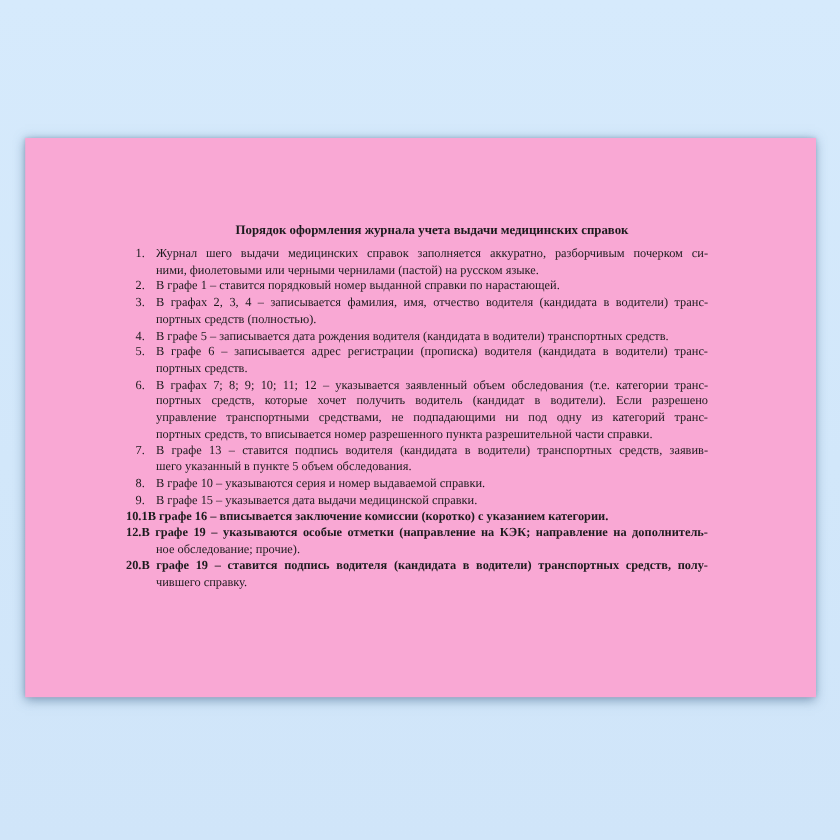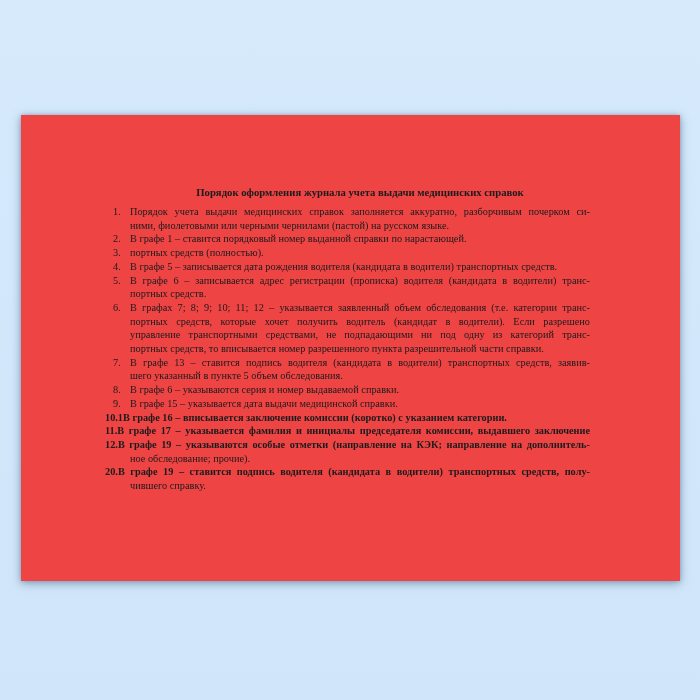--- a/index.html
+++ b/index.html
@@ -13,21 +13,21 @@
     position: relative;
     background: linear-gradient(180deg, #d6eafc 0%, #d2e7fa 55%, #d0e5f9 100%);
     font-family: "Liberation Serif", "DejaVu Serif", serif;
   }
   .sheet {
     position: absolute;
     left: 21px;
     top: 115px;
     width: 659px;
     height: 466px;
-    background: #ef4444;
+    background: #f9a8d4;
     box-shadow: 0 2px 9px rgba(96, 128, 160, 0.75), 0 0 3px rgba(110, 140, 170, 0.45);
   }
   .content {
     position: absolute;
     left: 82px;
     top: 71px;
     width: 492px;
     color: #1b1b1d;
     font-size: 10.3px;
     line-height: 13.7px;
@@ -66,29 +66,30 @@
   }
 </style>
 </head>
 <body>
 
 <div class="sheet">
   <div class="content">
     <div class="doc-title">Порядок оформления журнала учета выдачи медицинских справок</div>
     <div class="doc-list" id="doc-list">
         <div class="item">
-          <div class="line stretch">Порядок учета выдачи медицинских справок заполняется аккуратно, разборчивым почерком си-</div>
+          <div class="line stretch">Журнал шего выдачи медицинских справок заполняется аккуратно, разборчивым почерком си-</div>
           <div class="line">ними, фиолетовыми или черными чернилами (пастой) на русском языке.</div>
           <span class="marker">1.</span>
         </div>
         <div class="item">
           <div class="line">В графе 1 – ставится порядковый номер выданной справки по нарастающей.</div>
           <span class="marker">2.</span>
         </div>
         <div class="item">
+          <div class="line stretch">В графах 2, 3, 4 – записывается фамилия, имя, отчество водителя (кандидата в водители) транс-</div>
           <div class="line">портных средств (полностью).</div>
           <span class="marker">3.</span>
         </div>
         <div class="item">
           <div class="line">В графе 5 – записывается дата рождения водителя (кандидата в водители) транспортных средств.</div>
           <span class="marker">4.</span>
         </div>
         <div class="item">
           <div class="line stretch">В графе 6 – записывается адрес регистрации (прописка) водителя (кандидата в водители) транс-</div>
           <div class="line">портных средств.</div>
@@ -100,32 +101,31 @@
           <div class="line stretch">управление транспортными средствами, не подпадающими ни под одну из категорий транс-</div>
           <div class="line">портных средств, то вписывается номер разрешенного пункта разрешительной части справки.</div>
           <span class="marker">6.</span>
         </div>
         <div class="item">
           <div class="line stretch">В графе 13 – ставится подпись водителя (кандидата в водители) транспортных средств, заявив-</div>
           <div class="line">шего указанный в пункте 5 объем обследования.</div>
           <span class="marker">7.</span>
         </div>
         <div class="item">
-          <div class="line">В графе 6 – указываются серия и номер выдаваемой справки.</div>
+          <div class="line">В графе 10 – указываются серия и номер выдаваемой справки.</div>
           <span class="marker">8.</span>
         </div>
         <div class="item">
           <div class="line">В графе 15 – указывается дата выдачи медицинской справки.</div>
           <span class="marker">9.</span>
         </div>
         <div class="item">
           <div class="line flush"><span>10.1</span><span>В графе 16 – вписывается заключение комиссии (коротко) с указанием категории.</span></div>
         </div>
         <div class="item">
-          <div class="line flush stretch"><span>11.</span><span>В графе 17 – указывается фамилия и инициалы председателя комиссии, выдавшего заключение</span></div>
         </div>
         <div class="item">
           <div class="line flush stretch"><span>12.</span><span>В графе 19 – указываются особые отметки (направление на КЭК; направление на дополнитель-</span></div>
           <div class="line">ное обследование; прочие).</div>
         </div>
         <div class="item">
           <div class="line flush stretch"><span>20.</span><span>В графе 19 – ставится подпись водителя (кандидата в водители) транспортных средств, полу-</span></div>
           <div class="line">чившего справку.</div>
         </div>
       </div>

